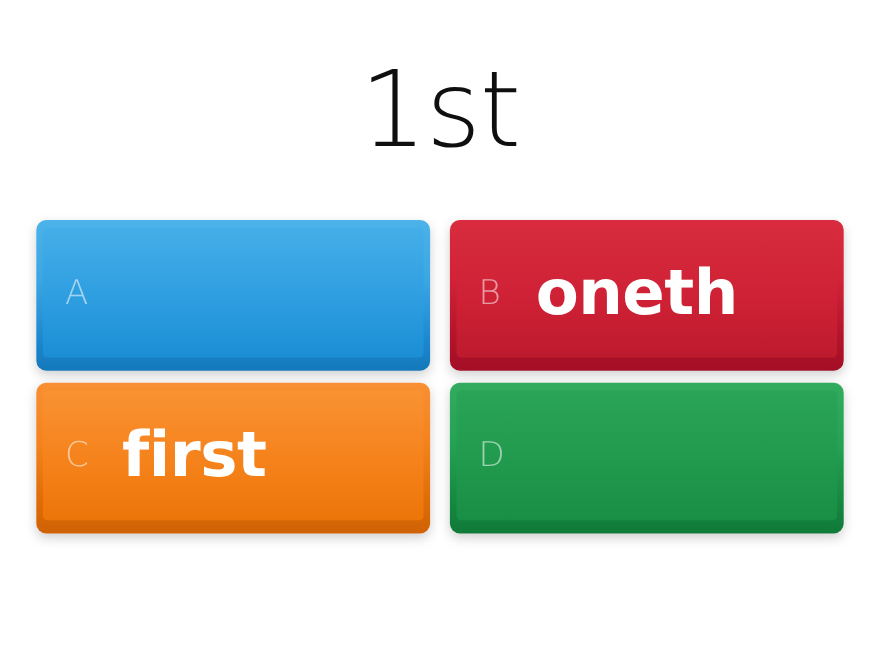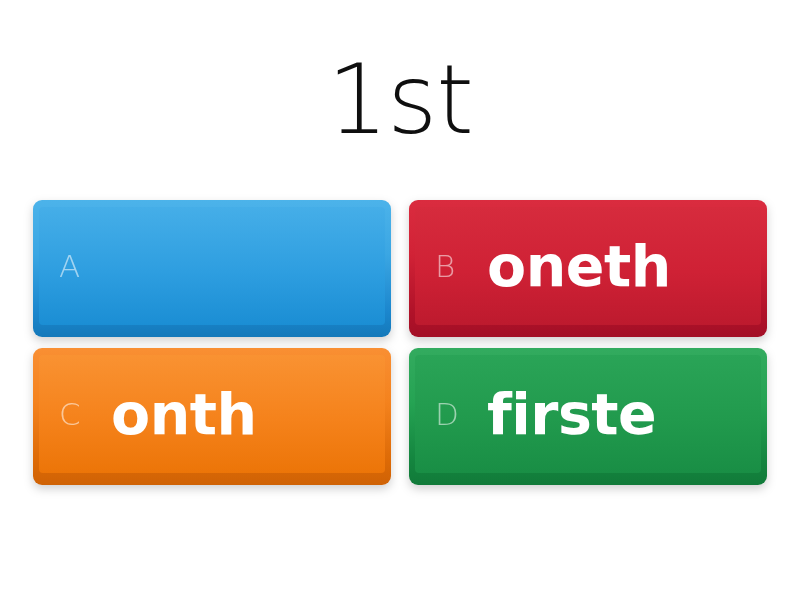--- a/index.html
+++ b/index.html
@@ -176,28 +176,27 @@
         <span class="answer-text">oneth</span>
       </span>
     </button>
 
     <button class="answer-button opt-orange">
       <span class="key-frame">
         <span class="key-face"></span>
       </span>
       <span class="key-content">
         <span class="answer-letter">C</span>
-        <span class="answer-text">onth</span>
+        <span class="answer-text">first</span>
       </span>
     </button>
 
     <button class="answer-button opt-green">
       <span class="key-frame">
         <span class="key-face"></span>
       </span>
       <span class="key-content">
         <span class="answer-letter">D</span>
-        <span class="answer-text">firste</span>
       </span>
     </button>
 
   </div>
 </div>
 
 </body></html>

